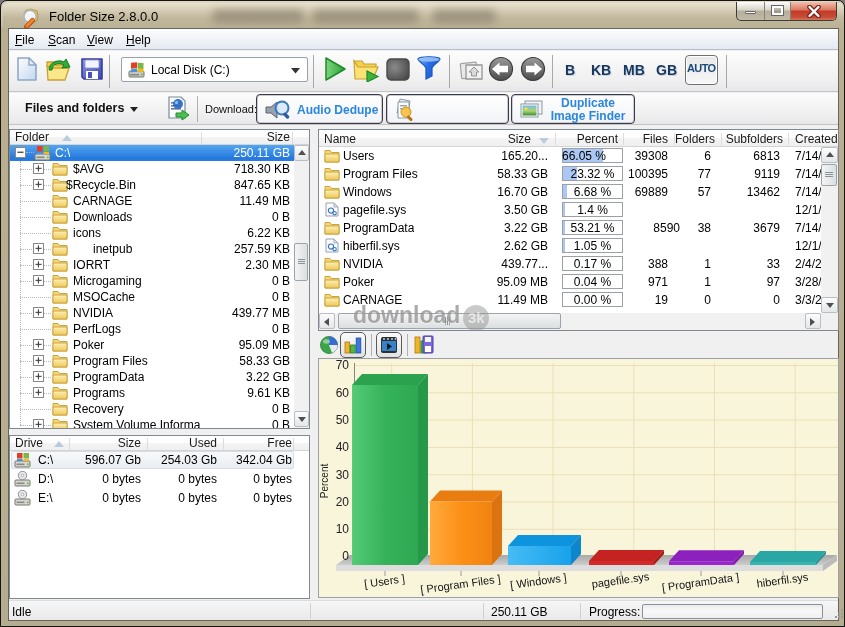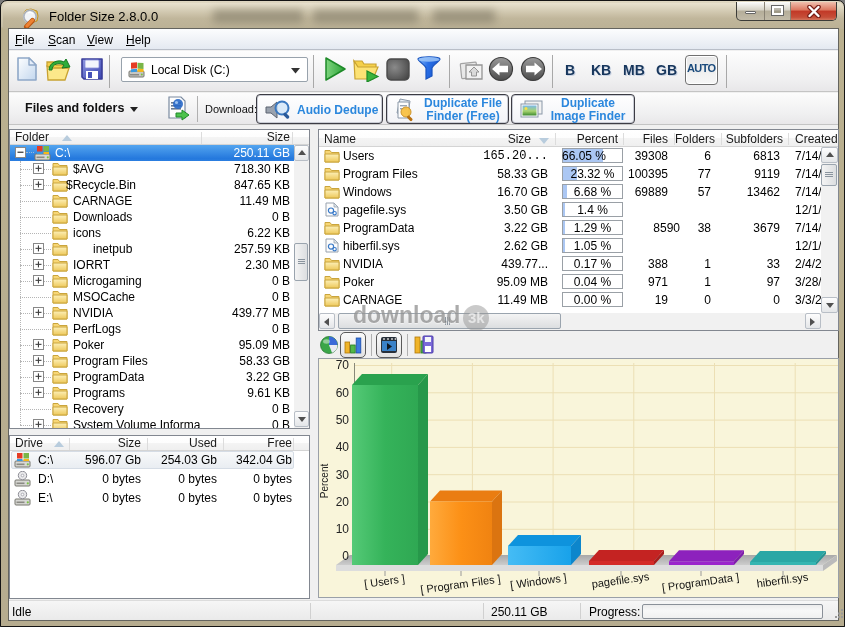--- a/index.html
+++ b/index.html
@@ -233,21 +233,20 @@
 
     <div class="abs dlbtn" style="left:377px;top:1px;width:123px;height:30px;">
       <svg class="abs" style="left:6px;top:3px;" width="24" height="24" viewBox="0 0 24 24">
         <path d="M7 1 L17 3 L15 17 L4 15 Z" fill="#e8eef6" stroke="#8a98a8" stroke-width="1"></path>
         <path d="M5 4 L16 4 L16 20 L5 20 Z" fill="#fdfdfd" stroke="#8a98a8" stroke-width="1"></path>
         <rect x="7" y="7" width="7" height="1.4" fill="#98a4b4"></rect>
         <rect x="7" y="10" width="7" height="1.4" fill="#98a4b4"></rect>
         <circle cx="13" cy="14" r="5" fill="#f8c040" opacity="0.92" stroke="#c88a18" stroke-width="1"></circle>
         <rect x="15.5" y="17" width="6.5" height="3" rx="1.4" fill="#b87010" transform="rotate(45 15.5 17)"></rect>
       </svg>
-      <div class="abs dltx" style="left:34px;top:2px;width:84px;text-align:center;line-height:13px;">Duplicate File<br>Finder (Free)</div>
     </div>
 
     <div class="abs dlbtn" style="left:502px;top:1px;width:124px;height:30px;">
       <svg class="abs" style="left:6px;top:4px;" width="26" height="22" viewBox="0 0 26 22">
         <rect x="7" y="2" width="17" height="13" fill="#f2f2f2" stroke="#8a98a8" stroke-width="1"></rect>
         <rect x="3" y="5" width="17" height="13" fill="#fff" stroke="#8a98a8" stroke-width="1"></rect>
         <rect x="4.5" y="6.5" width="14" height="10" fill="url(#img1)"></rect>
         <circle cx="8" cy="9.5" r="1.5" fill="#f8e048"></circle>
         <defs>
             <linearGradient id="img1" x1="0" y1="0" x2="0" y2="1">
@@ -563,21 +562,21 @@
   <div class="hdrtx" style="left:240px;top:2px;width:59px;text-align:right;">Percent</div>
   <div class="hdrtx" style="left:305px;top:2px;width:44px;text-align:right;">Files</div>
   <div class="hdrtx" style="left:356px;top:2px;width:40px;text-align:right;">Folders</div>
   <div class="hdrtx" style="left:403px;top:2px;width:61px;text-align:right;">Subfolders</div>
   <div class="hdrtx" style="left:476px;top:2px;">Created</div>
   <svg style="position:absolute;left:5px;top:19px" width="16" height="14" viewBox="0 0 16 14">
         <path d="M1 3 L1 1.5 L6 1.5 L7.5 3.5 L15 3.5 L15 13 L1 13 Z" fill="#f7d675" stroke="#caa53d" stroke-width="1"></path>
         <path d="M1 5 L15 5 L15 13 L1 13 Z" fill="url(#fold)" stroke="#caa53d" stroke-width="1"></path>
       </svg>
   <div class="cell" style="left:24px;top:19px;">Users</div>
-  <div class="rcell" style="left:117px;top:19px;width:112px;font-family:Liberation Mono, monospace;">165.20...</div>
+  <div class="rcell" style="left:117px;top:19px;width:112px;">165.20...</div>
   <div style="position:absolute;left:243px;top:18px;width:61px;height:15px;border:1px solid #9aa0a6;background:#fff;"></div>
   <div style="position:absolute;left:244px;top:19px;width:40px;height:13px;background:#abc7f3;"></div>
   <div style="position:absolute;left:243px;top:19px;width:79px;text-align:left;font-size:12px;">66.05 %</div>
   <div class="rcell" style="left:305px;top:19px;width:44px;">39308</div>
   <div class="rcell" style="left:348px;top:19px;width:44px;">6</div>
   <div class="rcell" style="left:400px;top:19px;width:61px;">6813</div>
   <div class="cell" style="left:476px;top:19px;width:26px;">7/14/</div>
   <svg style="position:absolute;left:5px;top:37px" width="16" height="14" viewBox="0 0 16 14">
         <path d="M1 3 L1 1.5 L6 1.5 L7.5 3.5 L15 3.5 L15 13 L1 13 Z" fill="#f7d675" stroke="#caa53d" stroke-width="1"></path>
         <path d="M1 5 L15 5 L15 13 L1 13 Z" fill="url(#fold)" stroke="#caa53d" stroke-width="1"></path>
@@ -617,21 +616,21 @@
   <div style="position:absolute;left:243px;top:73px;width:61px;text-align:center;font-size:12px;">1.4 %</div>
   <div class="cell" style="left:476px;top:73px;width:26px;">12/1/</div>
   <svg style="position:absolute;left:5px;top:91px" width="16" height="14" viewBox="0 0 16 14">
         <path d="M1 3 L1 1.5 L6 1.5 L7.5 3.5 L15 3.5 L15 13 L1 13 Z" fill="#f7d675" stroke="#caa53d" stroke-width="1"></path>
         <path d="M1 5 L15 5 L15 13 L1 13 Z" fill="url(#fold)" stroke="#caa53d" stroke-width="1"></path>
       </svg>
   <div class="cell" style="left:24px;top:91px;">ProgramData</div>
   <div class="rcell" style="left:117px;top:91px;width:112px;">3.22 GB</div>
   <div style="position:absolute;left:243px;top:90px;width:61px;height:15px;border:1px solid #9aa0a6;background:#fff;"></div>
   <div style="position:absolute;left:244px;top:91px;width:2px;height:13px;background:#abc7f3;"></div>
-  <div style="position:absolute;left:243px;top:91px;width:61px;text-align:center;font-size:12px;">1.29 %</div>
+  <div style="position:absolute;left:243px;top:91px;width:61px;text-align:center;font-size:12px;">53.21 %</div>
   <div class="rcell" style="left:305px;top:91px;width:44px;margin-left:12px;">8590</div>
   <div class="rcell" style="left:348px;top:91px;width:44px;">38</div>
   <div class="rcell" style="left:400px;top:91px;width:61px;">3679</div>
   <div class="cell" style="left:476px;top:91px;width:26px;">7/14/</div>
   <svg style="position:absolute;left:6px;top:108px" width="14" height="15" viewBox="0 0 14 15">
         <path d="M1 1 L9 1 L13 5 L13 14 L1 14 Z" fill="#fcfcfc" stroke="#98a2ae" stroke-width="1"></path>
         <path d="M9 1 L9 5 L13 5 Z" fill="#dde4ec" stroke="#98a2ae" stroke-width="0.8"></path>
         <circle cx="6" cy="8.6" r="2.6" fill="none" stroke="#3a7ac8" stroke-width="1.2"></circle>
         <circle cx="9.6" cy="11.2" r="1.7" fill="none" stroke="#3a7ac8" stroke-width="1.1"></circle>
       </svg>

